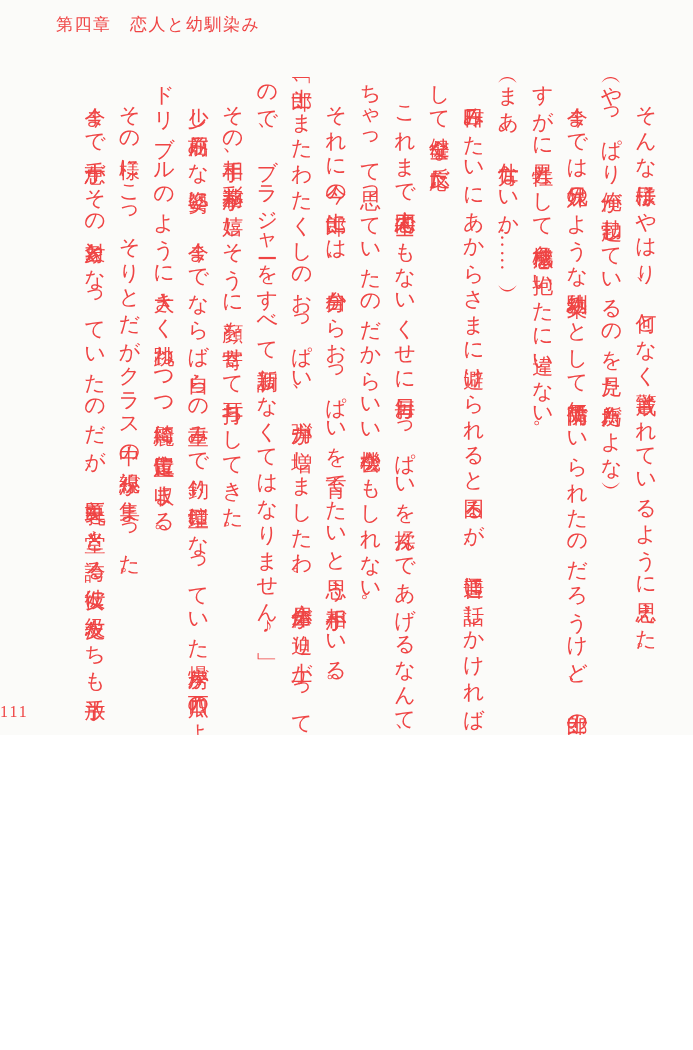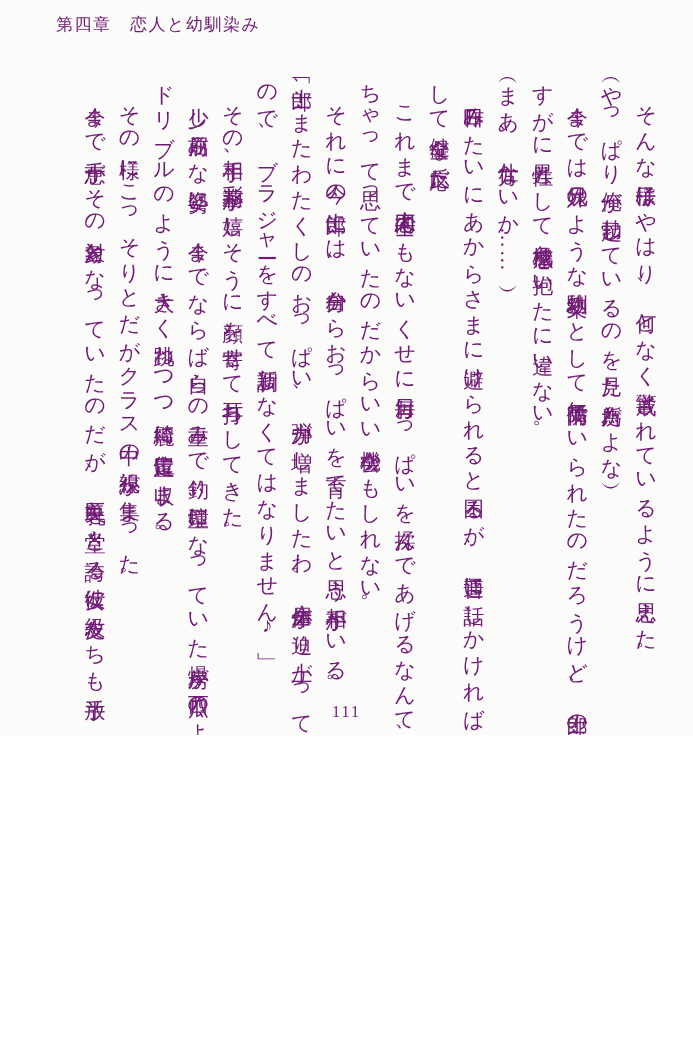--- a/index.html
+++ b/index.html
@@ -1,21 +1,21 @@
 <!DOCTYPE html>
 <html><head>
   <meta charset="utf-8">
   <style>
     html, body { margin: 0; padding: 0; }
     .page {
       position: relative;
       width: 693px;
       height: 735px;
       background: #fbfbf9;
-      color: #701a75;
+      color: #ef4444;
       font-family: "Liberation Serif", "DejaVu Serif", serif;
       overflow: hidden;
     }
     .chapter {
       position: absolute;
       top: 13px;
       left: 56px;
       font-size: 17px;
       letter-spacing: 1.5px;
       white-space: pre;
@@ -36,21 +36,20 @@
       text-indent: 1em;
     }
     .para.flush {
       text-indent: 0;
     }
     .page-num {
       position: absolute;
       bottom: 14px;
       left: 0;
       width: 100%;
-      text-align: center;
       font-size: 16px;
       letter-spacing: 2px;
     }
   </style>
 </head>
 <body>
 
 <div class="page">
 
   <div class="chapter">第四章　恋人と幼馴染み</div>

